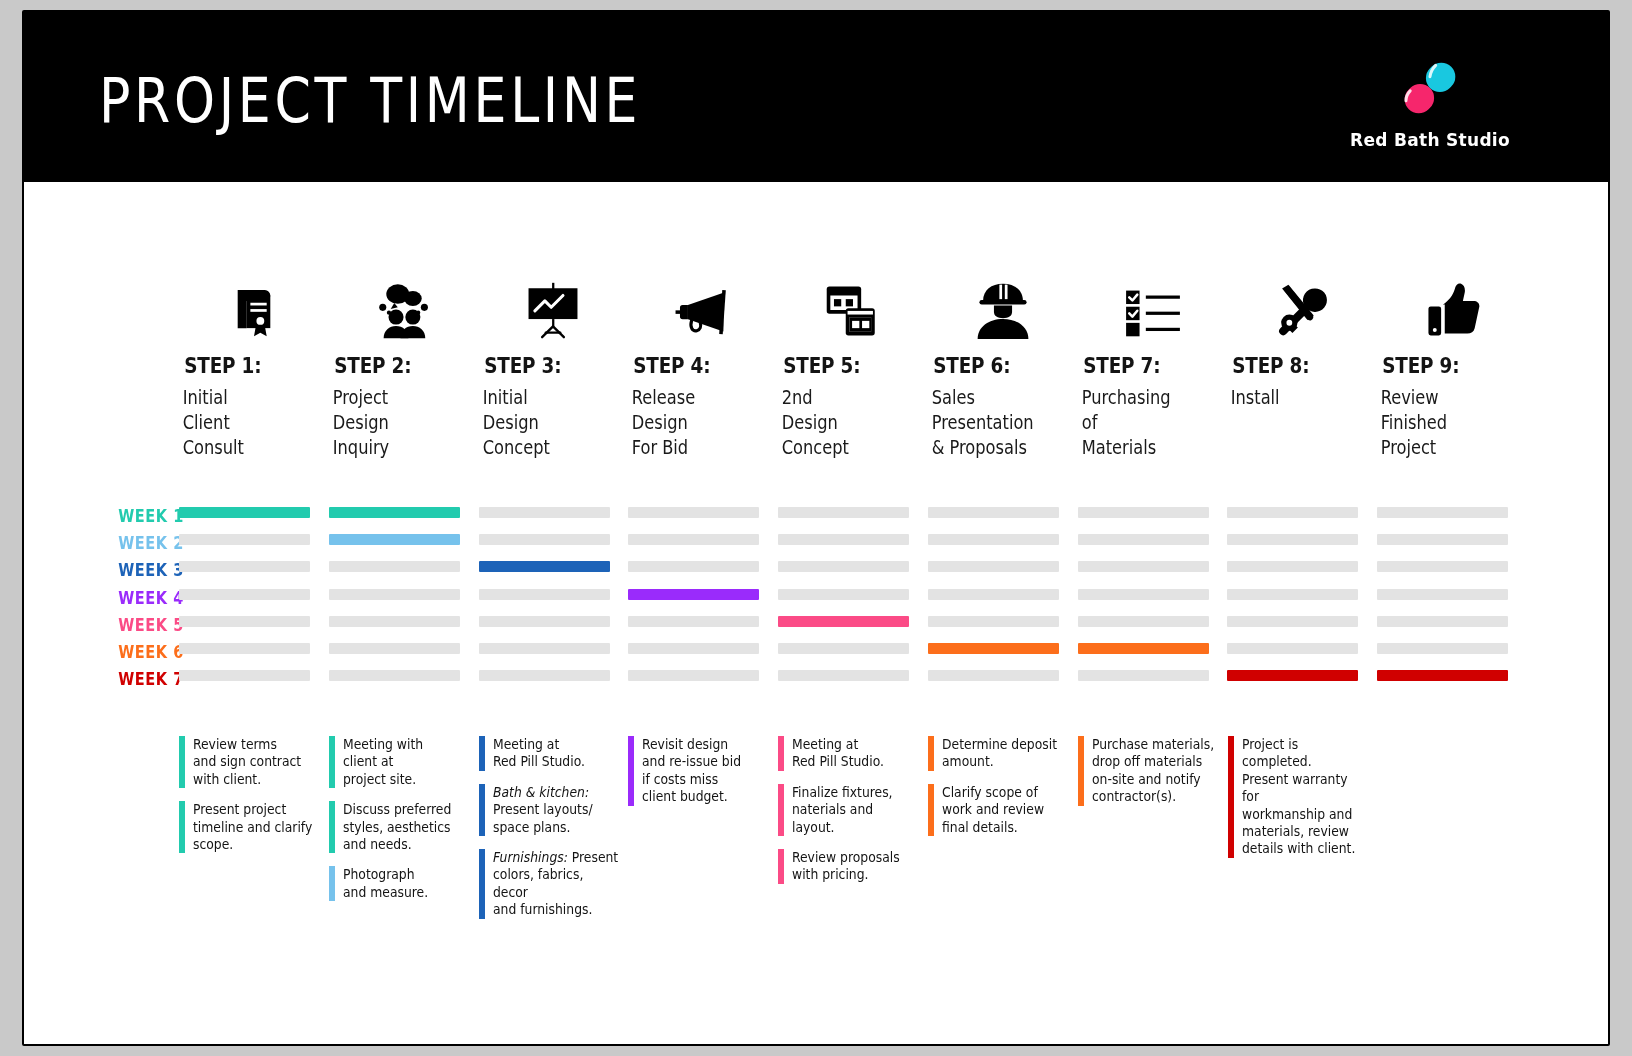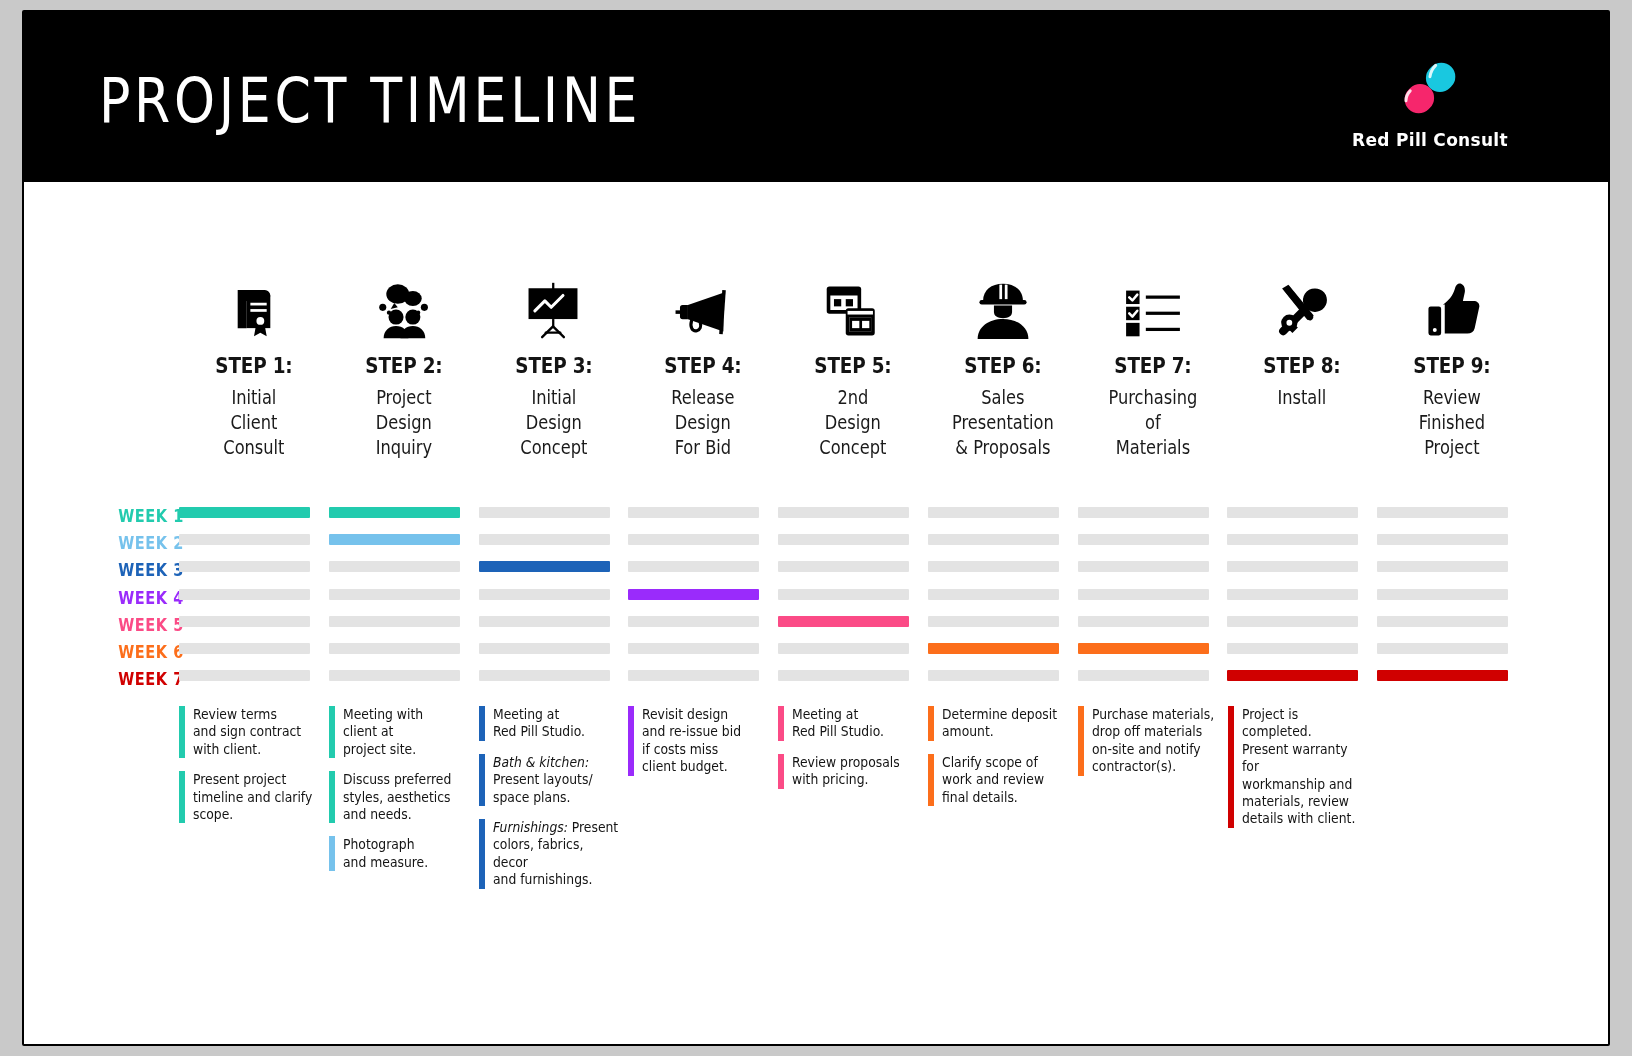--- a/index.html
+++ b/index.html
@@ -62,21 +62,21 @@
 
   
   .steps {
     position: absolute;
     left: 155px; top: 265px;
     width: 1348px;
     display: flex;
   }
   .step-col {
     width: 149.8px;
-    text-align: center;
+    text-align: left;
   }
   .step-icon {
     height: 62px;
     display: flex;
     align-items: flex-end;
     justify-content: center;
   }
   .step-title {
     margin-top: 14px;
     font-family: "DejaVu Sans Condensed", "Liberation Sans Narrow", "Liberation Sans", sans-serif;
@@ -127,21 +127,21 @@
   .bar {
     height: 11px;
     width: 131px;
     background: #e3e3e3;
     border-radius: 1px;
   }
 
   
   .captions {
     position: absolute;
-    left: 155px; top: 694px;
+    left: 155px; top: 724px;
     width: 1348px;
     display: flex;
   }
   .cap-col {
     width: 149.8px;
     padding-right: 6px;
   }
   .cap-item {
     display: flex;
     margin-bottom: 13px;
@@ -173,21 +173,21 @@
 
       <div class="logo-block">
         <svg class="logo-pill" width="76" height="72" viewBox="0 0 76 72">
           <g transform="rotate(-45 38 36)">
             <rect x="8" y="22" width="30" height="28" rx="14" ry="14" fill="#f6266c"></rect>
             <rect x="38" y="22" width="30" height="28" rx="14" ry="14" fill="#19c8e0"></rect>
             <path d="M12 28 Q16 24 22 24" stroke="#ffffff" stroke-width="3" fill="none" stroke-linecap="round" opacity="0.85"></path>
             <path d="M46 28 Q51 24 58 24" stroke="#ffffff" stroke-width="3" fill="none" stroke-linecap="round" opacity="0.85"></path>
           </g>
         </svg>
-        <div class="logo-text">Red Pill Consult</div>
+        <div class="logo-text">Red Bath Studio</div>
       </div>
     </div>
 
     <div class="steps" id="steps-row">
         <div class="step-col">
           <div class="step-icon">
             <svg width="58" height="58" viewBox="0 0 64 64">
               <path d="M14 10h30a6 6 0 0 1 0 12H24v30H14z" fill="#000"></path>
               <path d="M24 16h26v36H24z" fill="#000"></path>
               <rect x="28" y="24" width="18" height="3" fill="#fff"></rect>
@@ -594,20 +594,24 @@
             <div class="cap-text">Revisit design<br>and re-issue bid<br>if costs miss<br>client budget.</div>
           </div>
         </div>
         <div class="cap-col">
           <div class="cap-item">
             <div class="cap-mark" style="background: rgb(251, 75, 134);"></div>
             <div class="cap-text">Meeting at<br>Red Pill Studio.</div>
           </div>
           <div class="cap-item">
             <div class="cap-mark" style="background: rgb(251, 75, 134);"></div>
+            <div class="cap-text">Finalize fixtures,<br>naterials and layout.</div>
+          </div>
+          <div class="cap-item">
+            <div class="cap-mark" style="background: rgb(251, 75, 134);"></div>
             <div class="cap-text">Review proposals<br>with pricing.</div>
           </div>
         </div>
         <div class="cap-col">
           <div class="cap-item">
             <div class="cap-mark" style="background: rgb(252, 110, 27);"></div>
             <div class="cap-text">Determine deposit<br>amount.</div>
           </div>
           <div class="cap-item">
             <div class="cap-mark" style="background: rgb(252, 110, 27);"></div>

